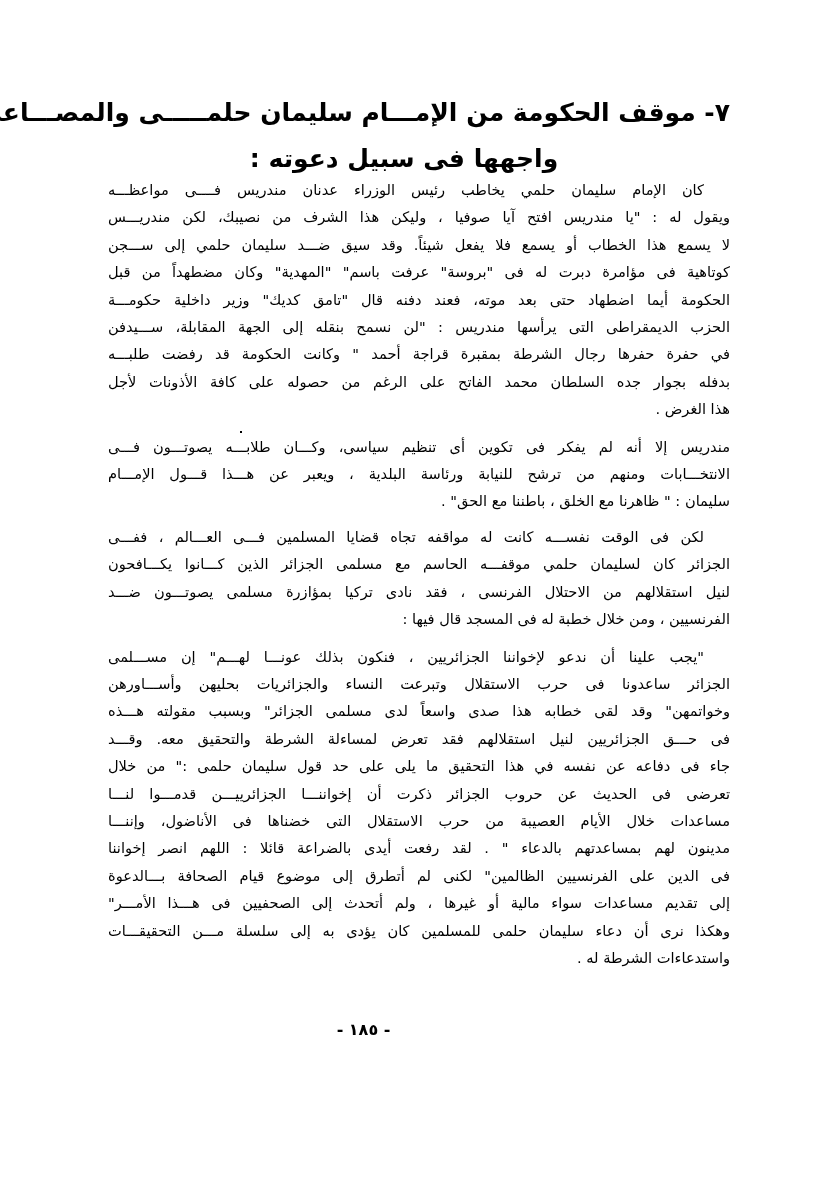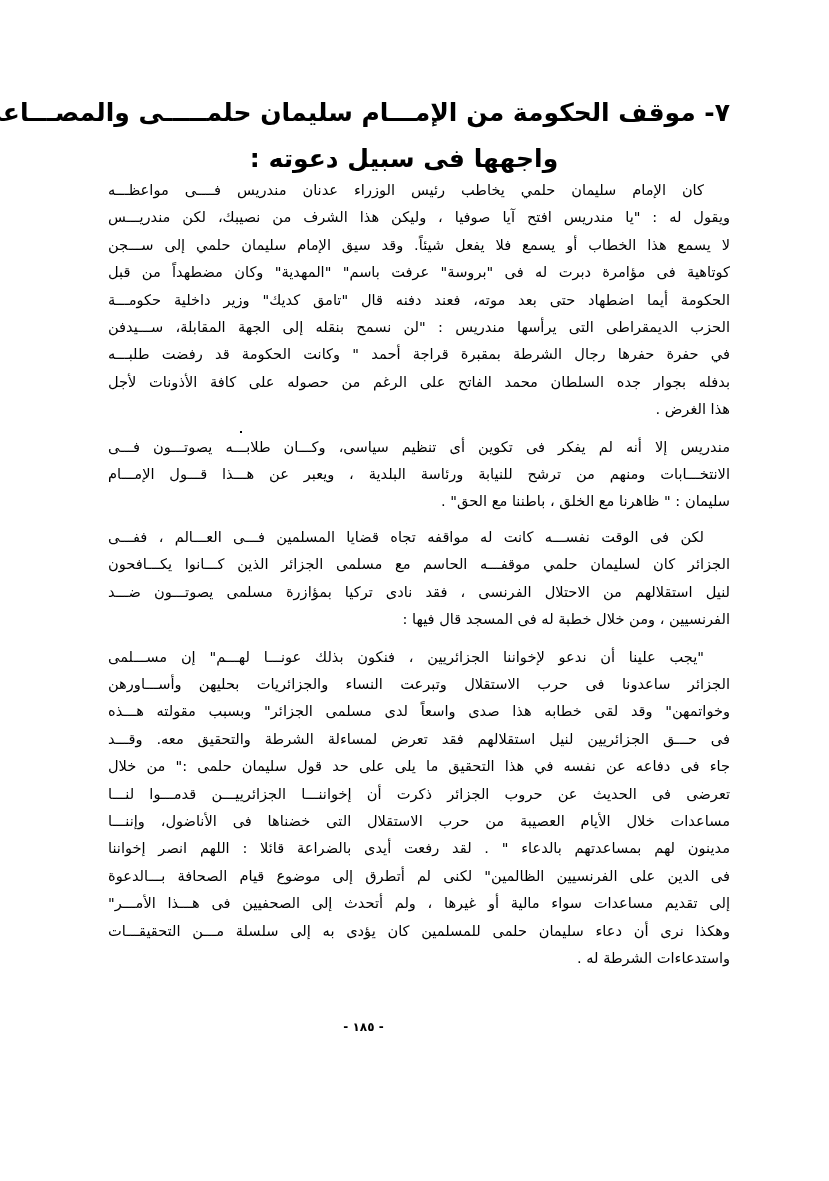--- a/index.html
+++ b/index.html
@@ -69,37 +69,37 @@
       height: 2px;
       background: #000;
     }
     .page-number {
       position: absolute;
       left: 0;
       width: 727px;
       top: 1020px;
       text-align: center;
       font-weight: bold;
-      font-size: 12px;
+      font-size: 16px;
       direction: ltr;
     }
   </style>
 </head>
 <body>
 
 <div class="page">
   <h2 class="heading">
     <span class="heading-line">٧- موقف الحكومة من الإمـــام سليمان حلمـــــى والمصـــاعب التـــى</span>
     <span class="heading-line second">واجهها فى سبيل دعوته :</span>
   </h2>
 
   <p class="para" id="para-1">
     <span class="line indent">كان الإمام سليمان حلمي يخاطب رئيس الوزراء عدنان مندريس فــــى مواعظـــه</span>
     <span class="line">ويقول له : "يا مندريس افتح آيا صوفيا ، وليكن هذا الشرف من نصيبك، لكن مندريـــس</span>
-    <span class="line">لا يسمع هذا الخطاب أو يسمع فلا يفعل شيئاً. وقد سيق الإمام سليمان حلمي إلى ســـجن</span>
+    <span class="line">لا يسمع هذا الخطاب أو يسمع فلا يفعل شيئاً. وقد سيق ضـــد سليمان حلمي إلى ســـجن</span>
     <span class="line">كوتاهية فى مؤامرة دبرت له فى "بروسة" عرفت باسم" "المهدية" وكان مضطهداً من قبل</span>
     <span class="line">الحكومة أيما اضطهاد حتى بعد موته، فعند دفنه قال "تامق كديك" وزير داخلية حكومـــة</span>
     <span class="line">الحزب الديمقراطى التى يرأسها مندريس : "لن نسمح بنقله إلى الجهة المقابلة، ســـيدفن</span>
     <span class="line">في حفرة حفرها رجال الشرطة بمقبرة قراجة أحمد " وكانت الحكومة قد رفضت طلبـــه</span>
     <span class="line">بدفله بجوار جده السلطان محمد الفاتح على الرغم من حصوله على كافة الأذونات لأجل</span>
     <span class="line last">هذا الغرض .</span>
   </p>
 
   <p class="para" id="para-2">
     <span class="line">مندريس إلا أنه لم يفكر فى تكوين أى تنظيم سياسى، وكـــان طلابـــه يصوتـــون فـــى</span>

